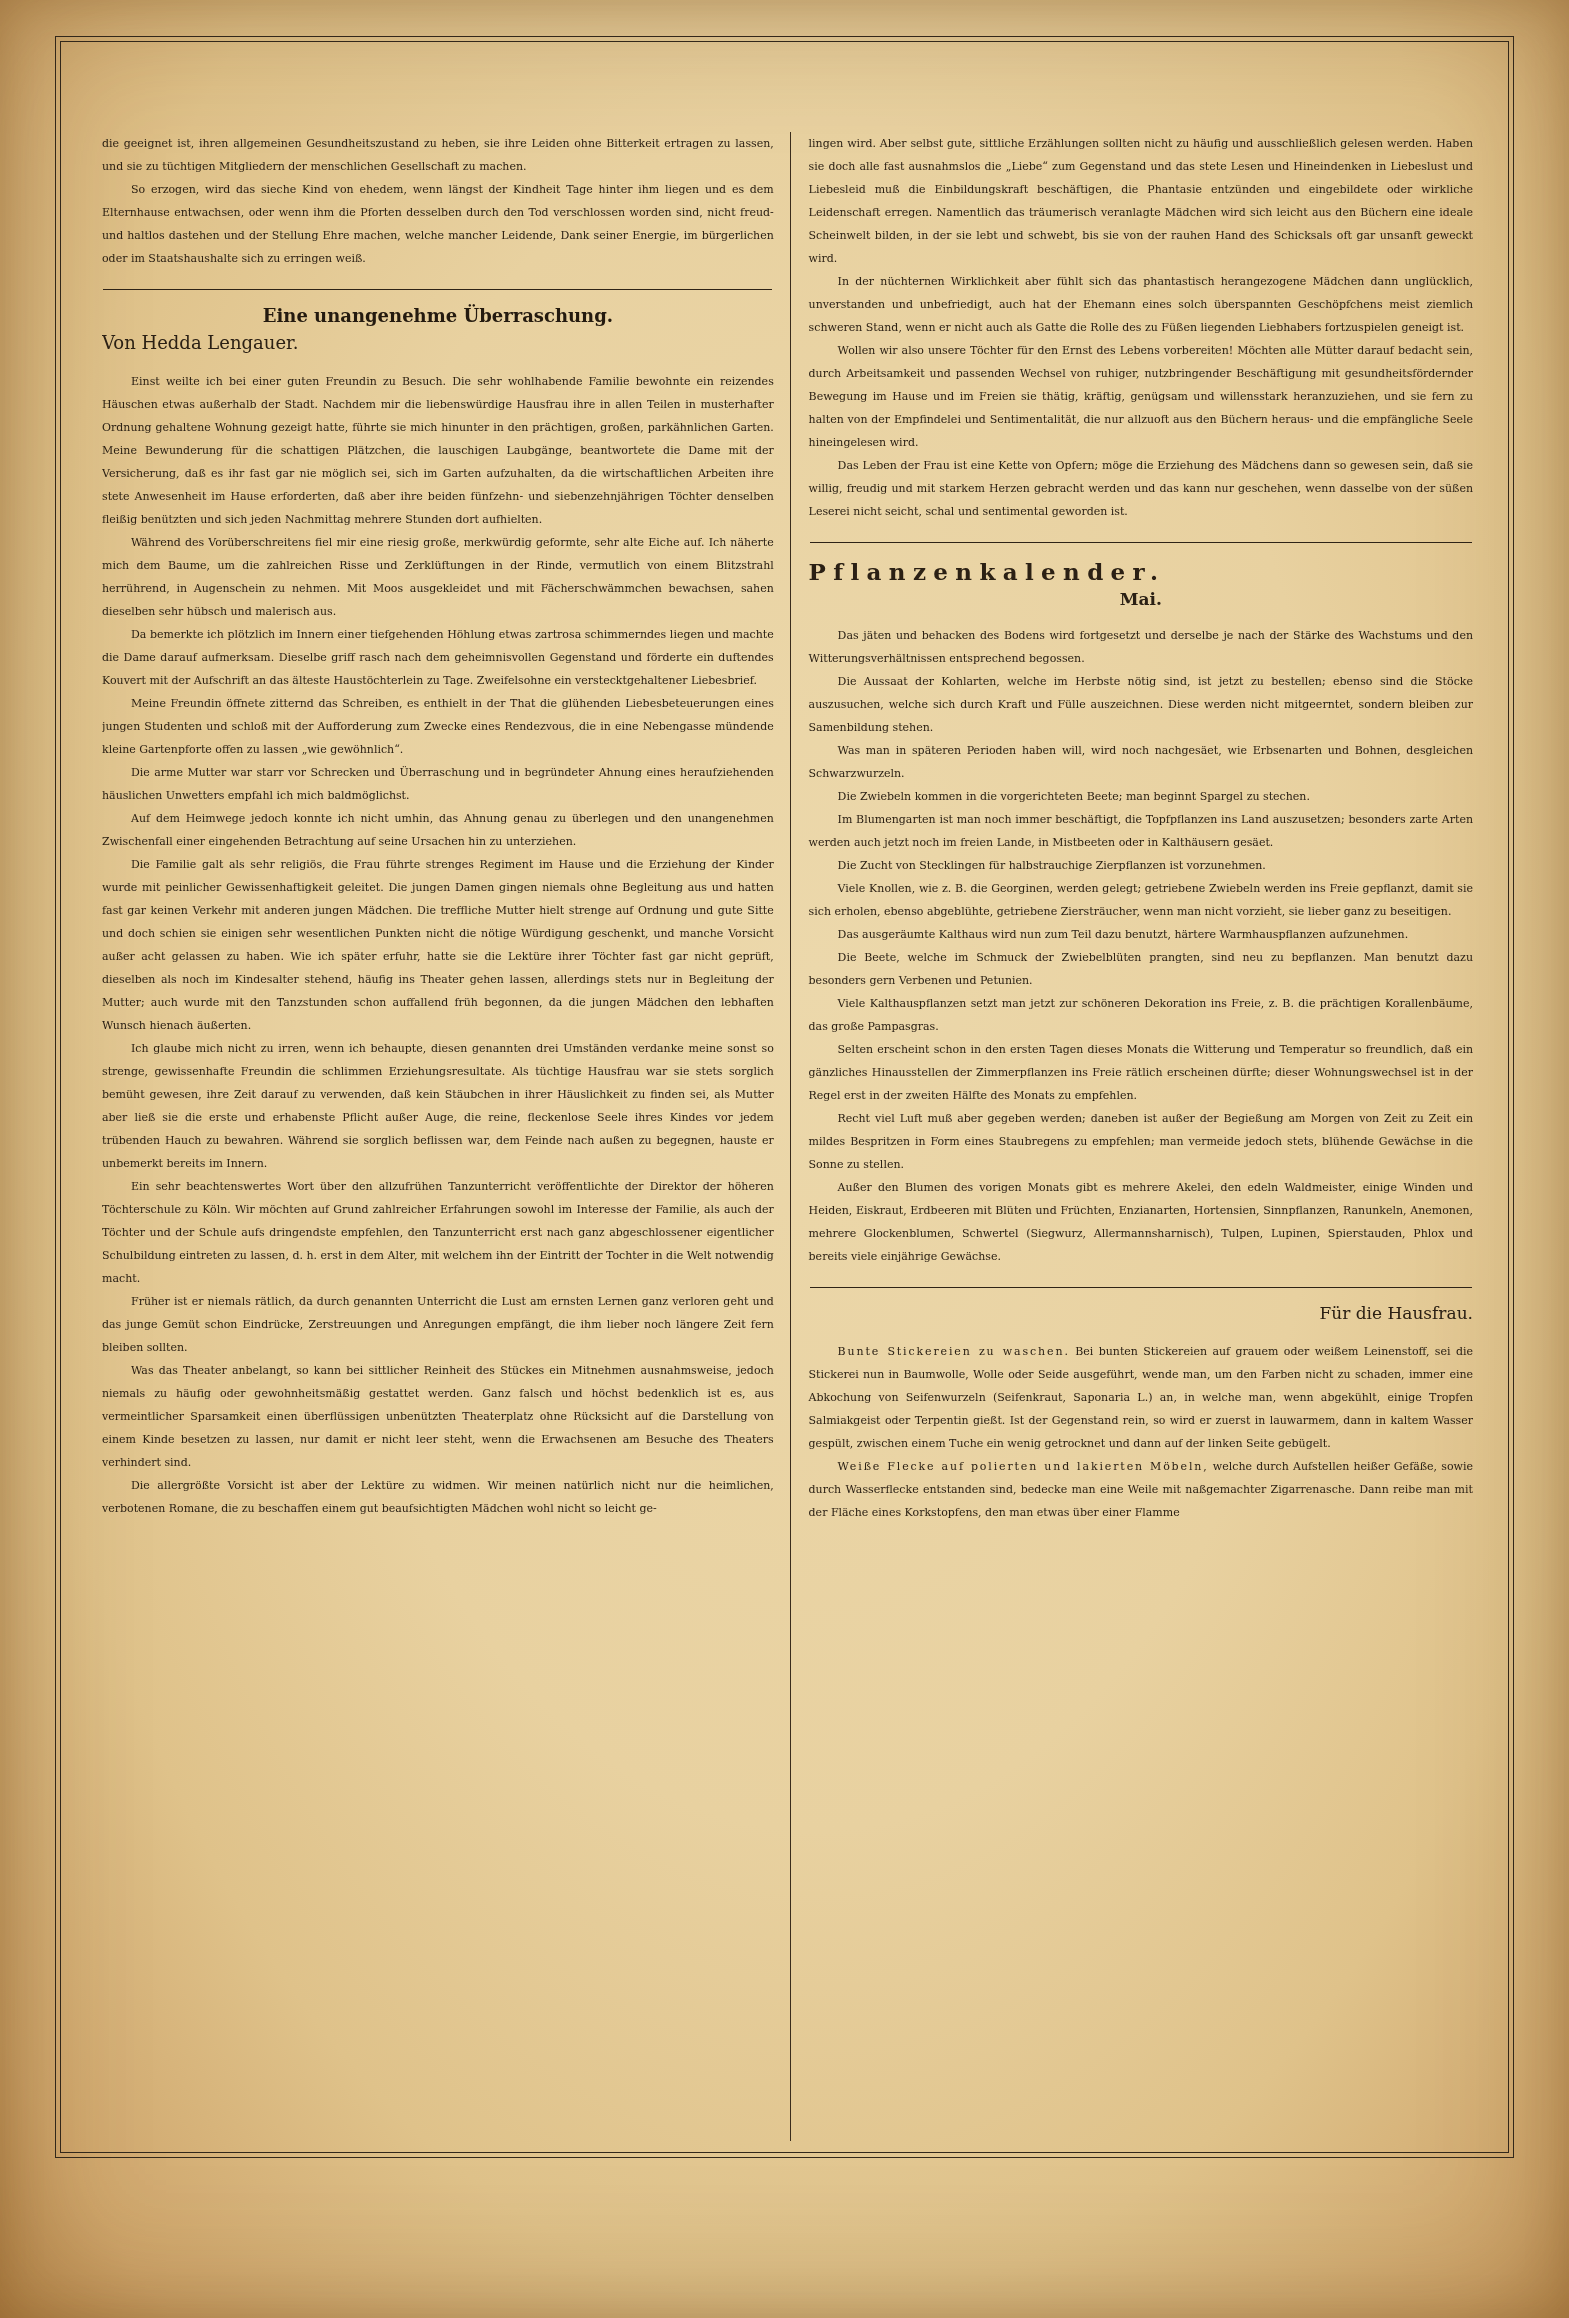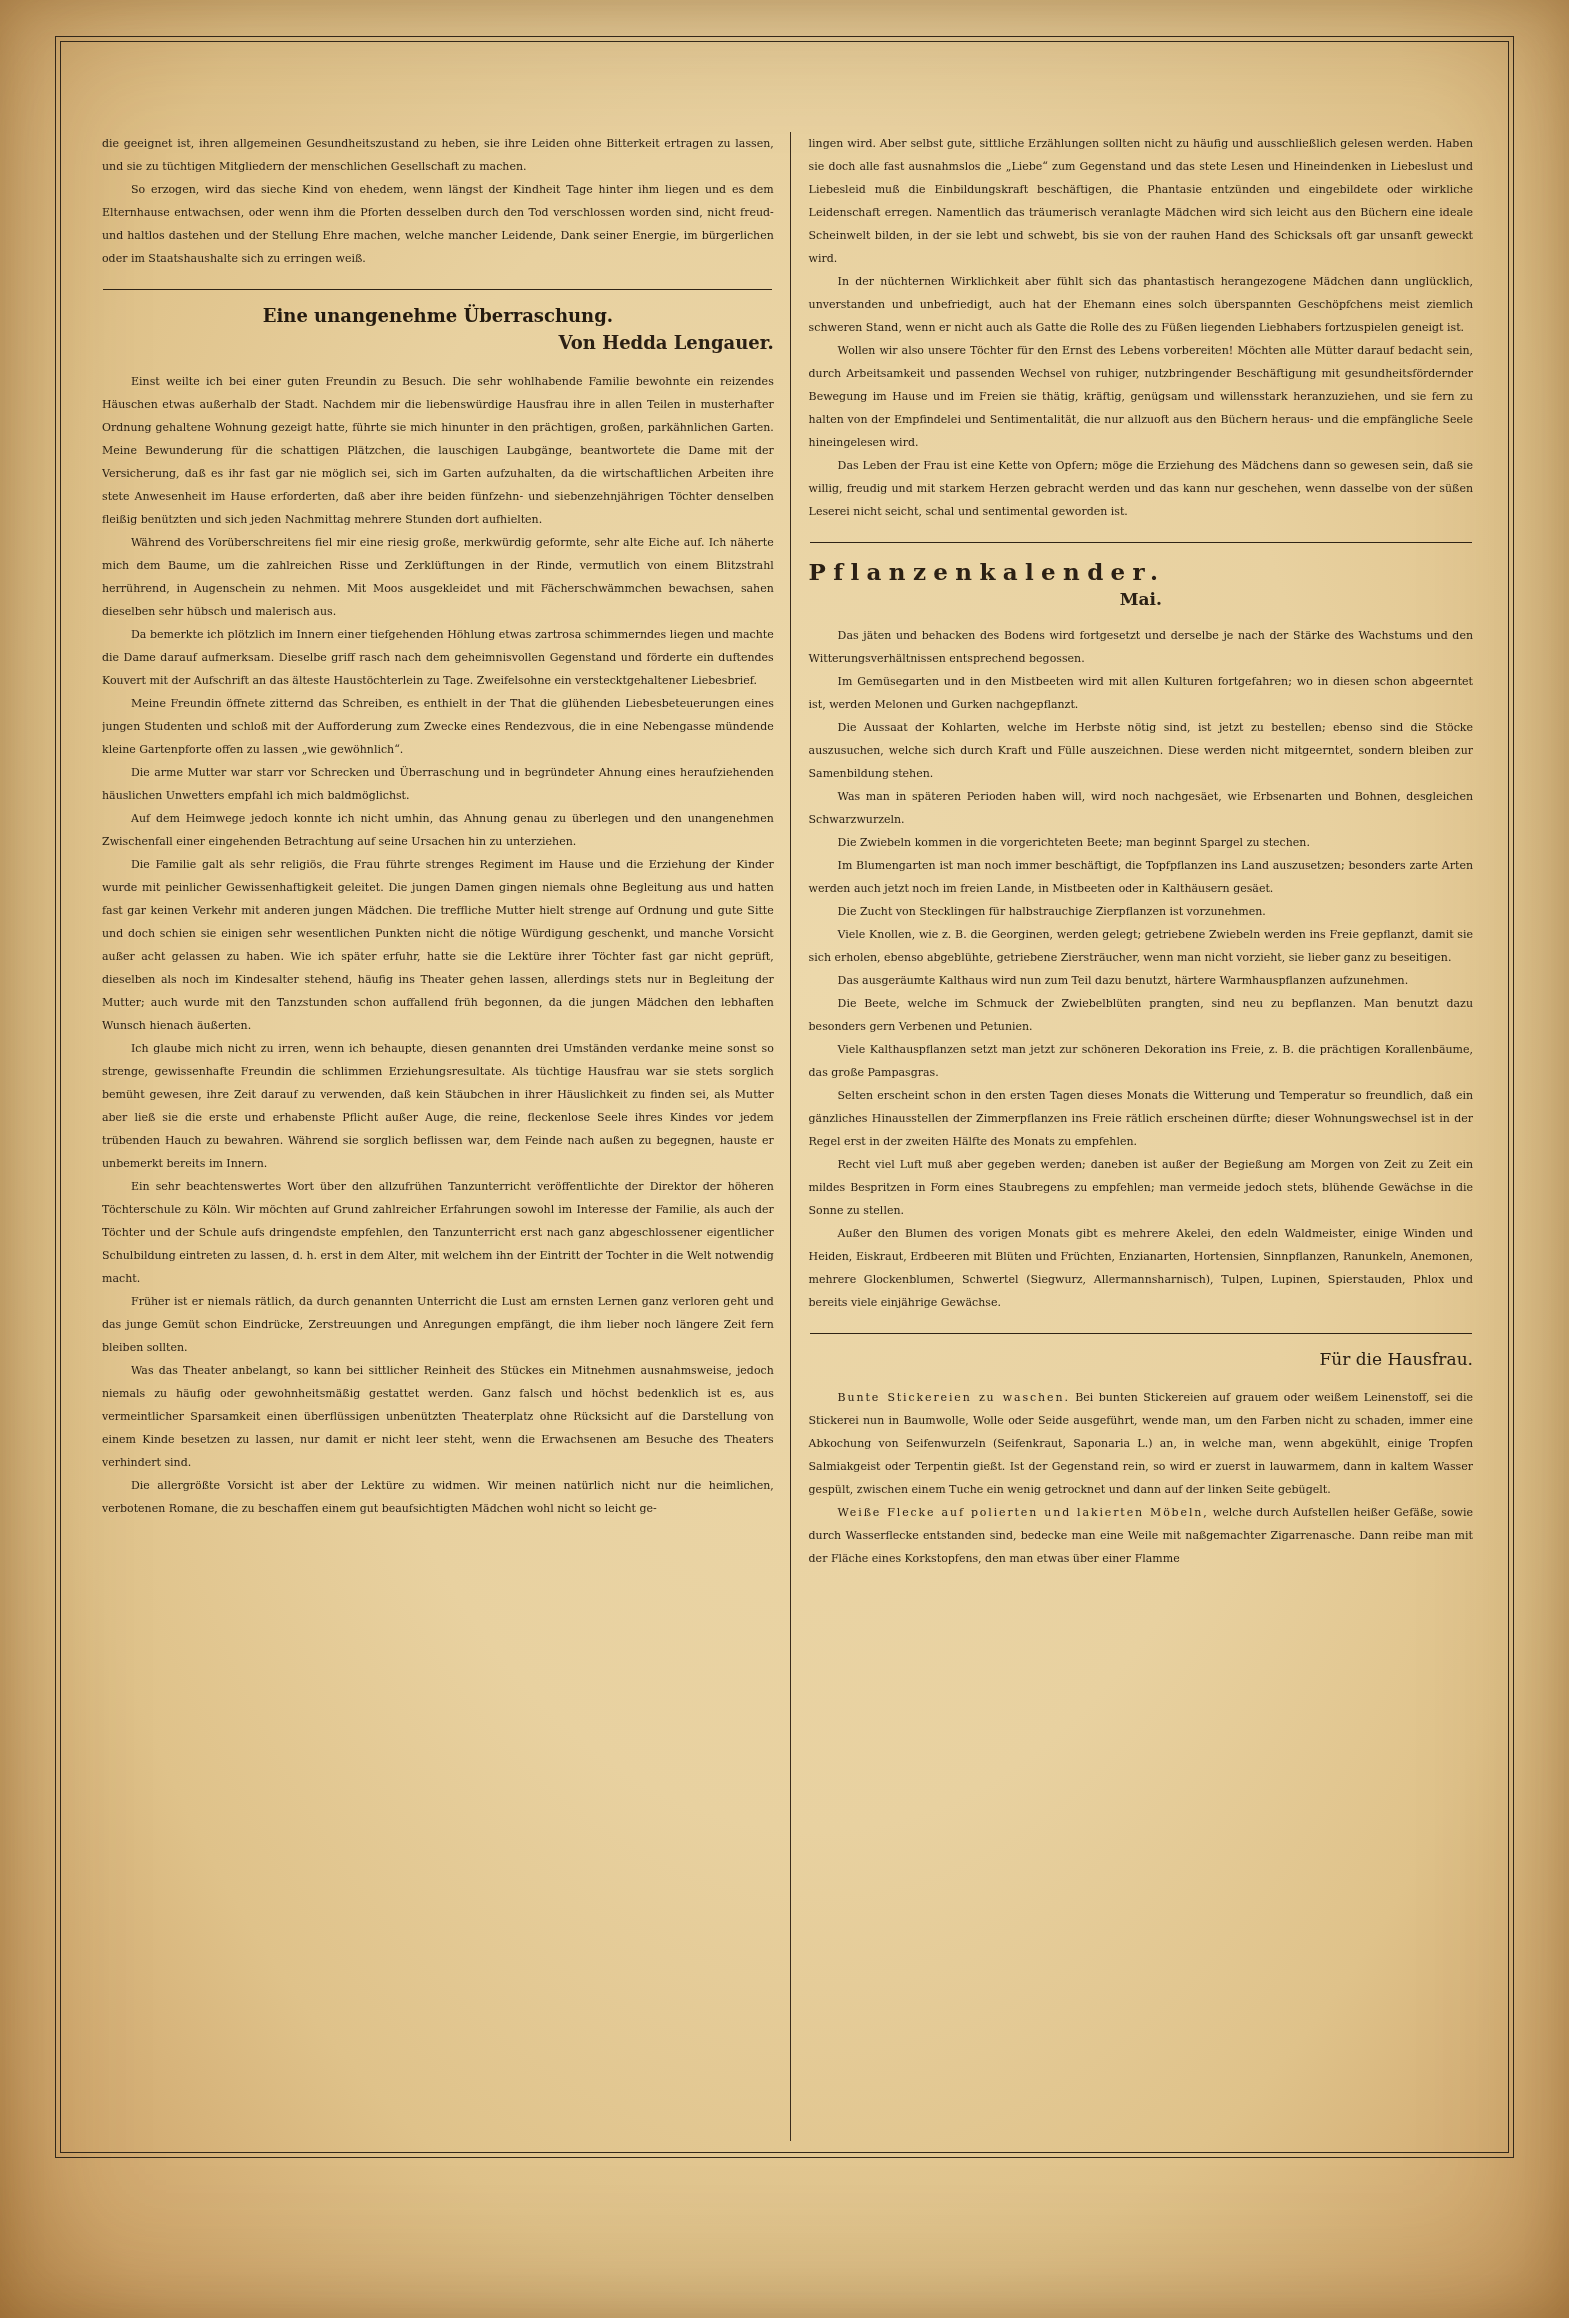--- a/index.html
+++ b/index.html
@@ -63,22 +63,22 @@
     margin: 19px 1.3px 15px 1.3px;
   }
   .story-title {
     margin: 0 0 6.3px 0;
     text-align: center;
     font-size: 18px; font-weight: bold;
     color: #241a0f;
   }
   .byline {
     margin: 0 0 16.3px 0;
-    text-align: right;
-    font-size: 18px; font-weight: bold;
+    text-align: left;
+    font-size: 18px; font-weight: normal;
   }
   .cal-title {
     margin: 0 0 3.8px 0;
     text-align: left;
     font-size: 23px; font-weight: bold;
     letter-spacing: 0.32em;
   }
   .cal-sub {
     margin: 0 0 15px 0;
     text-align: center;
@@ -135,21 +135,20 @@
             <p class="para">Das Leben der Frau ist eine Kette von Opfern; möge die Erziehung des Mädchens dann so gewesen sein, daß sie willig, freudig und mit starkem Herzen gebracht werden und das kann nur geschehen, wenn dasselbe von der süßen Leserei nicht seicht, schal und sentimental geworden ist.</p>
           </div>
 
         <hr class="section-rule">
 
         <h2 class="cal-title">Pflanzenkalender.</h2>
         <p class="cal-sub">Mai.</p>
 
         <div>
             <p class="para">Das jäten und behacken des Bodens wird fortgesetzt und derselbe je nach der Stärke des Wachstums und den Witterungsverhältnissen entsprechend begossen.</p>
-            <p class="para">Im Gemüsegarten und in den Mistbeeten wird mit allen Kulturen fortgefahren; wo in diesen schon abgeerntet ist, werden Melonen und Gurken nachgepflanzt.</p>
             <p class="para">Die Aussaat der Kohlarten, welche im Herbste nötig sind, ist jetzt zu bestellen; ebenso sind die Stöcke auszusuchen, welche sich durch Kraft und Fülle auszeichnen. Diese werden nicht mitgeerntet, sondern bleiben zur Samenbildung stehen.</p>
             <p class="para">Was man in späteren Perioden haben will, wird noch nachgesäet, wie Erbsenarten und Bohnen, desgleichen Schwarzwurzeln.</p>
             <p class="para">Die Zwiebeln kommen in die vorgerichteten Beete; man beginnt Spargel zu stechen.</p>
             <p class="para">Im Blumengarten ist man noch immer beschäftigt, die Topfpflanzen ins Land auszusetzen; besonders zarte Arten werden auch jetzt noch im freien Lande, in Mistbeeten oder in Kalthäusern gesäet.</p>
             <p class="para">Die Zucht von Stecklingen für halbstrauchige Zierpflanzen ist vorzunehmen.</p>
             <p class="para">Viele Knollen, wie z. B. die Georginen, werden gelegt; getriebene Zwiebeln werden ins Freie gepflanzt, damit sie sich erholen, ebenso abgeblühte, getriebene Ziersträucher, wenn man nicht vorzieht, sie lieber ganz zu beseitigen.</p>
             <p class="para">Das ausgeräumte Kalthaus wird nun zum Teil dazu benutzt, härtere Warmhauspflanzen aufzunehmen.</p>
             <p class="para">Die Beete, welche im Schmuck der Zwiebelblüten prangten, sind neu zu bepflanzen. Man benutzt dazu besonders gern Verbenen und Petunien.</p>
             <p class="para">Viele Kalthauspflanzen setzt man jetzt zur schöneren Dekoration ins Freie, z. B. die prächtigen Korallenbäume, das große Pampasgras.</p>
             <p class="para">Selten erscheint schon in den ersten Tagen dieses Monats die Witterung und Temperatur so freundlich, daß ein gänzliches Hinausstellen der Zimmerpflanzen ins Freie rätlich erscheinen dürfte; dieser Wohnungswechsel ist in der Regel erst in der zweiten Hälfte des Monats zu empfehlen.</p>

